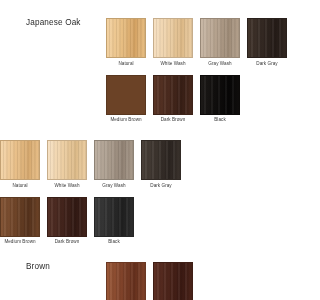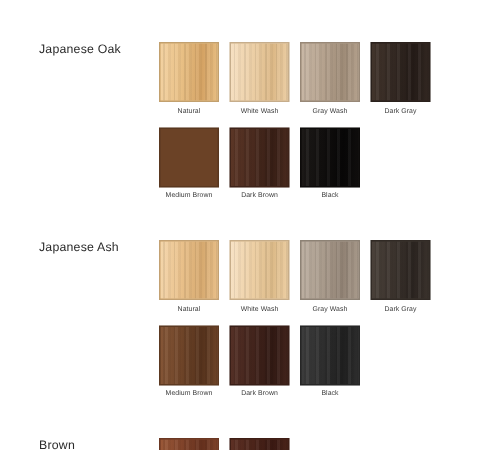--- a/index.html
+++ b/index.html
@@ -16,21 +16,20 @@
   }
   #palette-sheet {
     position: relative;
     width: 300px;
     height: 300px;
   }
   .material-group {
     position: relative;
     display: flex;
     align-items: flex-start;
-    margin-top: 10px;
   }
   .group-title {
     width: 106px;
     flex: 0 0 106px;
     box-sizing: border-box;
     padding-left: 26px;
     font-size: 8.2px;
     color: #2b2b2b;
     letter-spacing: 0.15px;
     line-height: 10px;
@@ -130,21 +129,20 @@
               <div class="swatch-chip" style="background: rgb(16, 14, 13);">
                 <div class="grain" style="background: repeating-linear-gradient(90deg, rgba(0, 0, 0, 0) 0px, rgba(0, 0, 0, 0) 2px, rgba(0, 0, 0, 0.07) 2px, rgba(0, 0, 0, 0.07) 3px, rgba(255, 255, 255, 0.05) 3px, rgba(255, 255, 255, 0.05) 5px, rgba(0, 0, 0, 0.04) 5px, rgba(0, 0, 0, 0.04) 7px), linear-gradient(92deg, rgb(29, 26, 24) 0%, rgb(16, 14, 13) 38%, rgb(7, 6, 6) 72%, rgb(16, 14, 13) 100%);"></div>
               </div>
               <div class="swatch-label">Black</div>
             </div>
           </div>
         </div>
       </div>
       <div class="group-gap-oak"></div>
       <div class="material-group">
-        <div class="group-title">Japanese Ash</div>
         <div class="swatch-rows">
           <div class="swatch-row">
             <div class="swatch-cell">
               <div class="swatch-chip" style="background: rgb(233, 192, 138);">
                 <div class="grain" style="background: repeating-linear-gradient(90deg, rgba(0, 0, 0, 0) 0px, rgba(0, 0, 0, 0) 2px, rgba(0, 0, 0, 0.07) 2px, rgba(0, 0, 0, 0.07) 3px, rgba(255, 255, 255, 0.05) 3px, rgba(255, 255, 255, 0.05) 5px, rgba(0, 0, 0, 0.04) 5px, rgba(0, 0, 0, 0.04) 7px), linear-gradient(92deg, rgb(244, 214, 171) 0%, rgb(233, 192, 138) 38%, rgb(214, 169, 111) 72%, rgb(233, 192, 138) 100%);"></div>
               </div>
               <div class="swatch-label">Natural</div>
             </div>
             <div class="swatch-cell">
               <div class="swatch-chip" style="background: rgb(237, 207, 164);">

